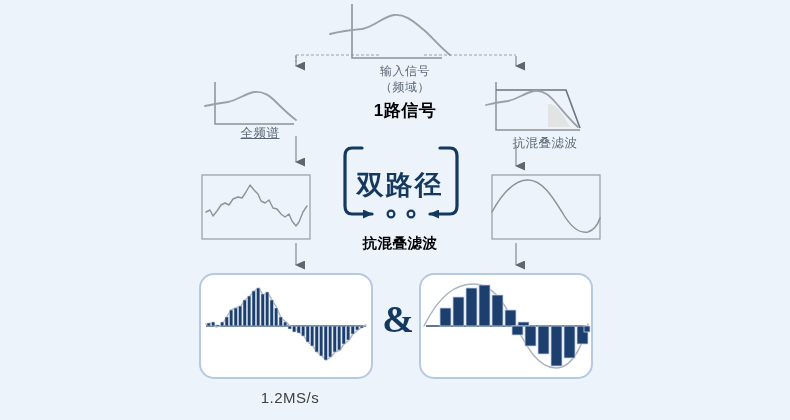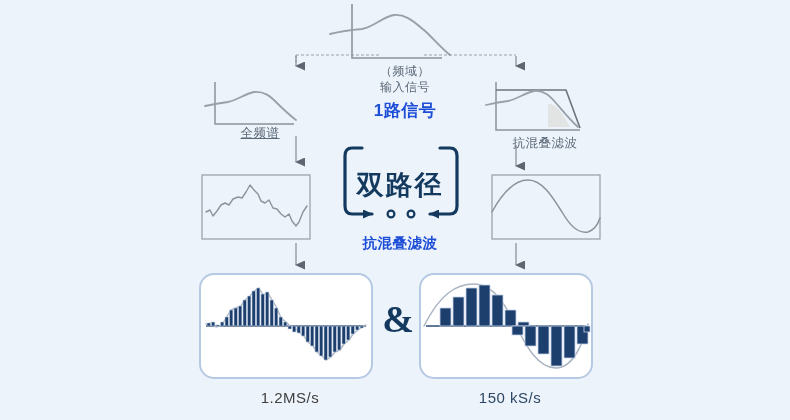--- a/index.html
+++ b/index.html
@@ -30,21 +30,21 @@
   }
   .lbl {
     position: absolute;
     text-align: center;
     white-space: nowrap;
     color: #5b6877;
     font-size: 12px;
     letter-spacing: 0.5px;
   }
   .lbl-strong {
-    color: #1d4ed8;
+    color: #000000;
     font-weight: bold;
   }
   #label-input-top {
     left: 325px;
     top: 63px;
     width: 160px;
     line-height: 16px;
   }
   #label-onechannel {
     left: 325px;
@@ -258,33 +258,32 @@
         <rect x="538" y="326" width="11" height="28"></rect>
         <rect x="551" y="326" width="11" height="40"></rect>
         <rect x="564" y="326" width="11" height="32"></rect>
         <rect x="577" y="326" width="11" height="18"></rect>
         <rect x="584" y="326" width="6" height="6"></rect>
       </g>
     </g>
   </svg>
 
   <div class="lbl" id="label-input-top">
+    <div>输入信号</div>
     <div>（频域）</div>
-    <div>输入信号</div>
   </div>
 
   <div class="lbl lbl-strong" id="label-onechannel">1路信号</div>
 
   <div class="lbl" id="label-fullspectrum">全频谱</div>
 
   <div class="lbl" id="label-dualpath">双路径</div>
 
   <div class="lbl" id="label-antialias">抗混叠滤波</div>
 
   <div class="lbl lbl-strong" id="label-tworesults">抗混叠滤波</div>
 
   <div id="ampersand">&amp;</div>
 
   <div class="lbl" id="label-rate-left">1.2MS/s</div>
 
-  <div class="lbl" id="label-rate-right">150 kS/s</div>
 
 </div>
 
 </body></html>

